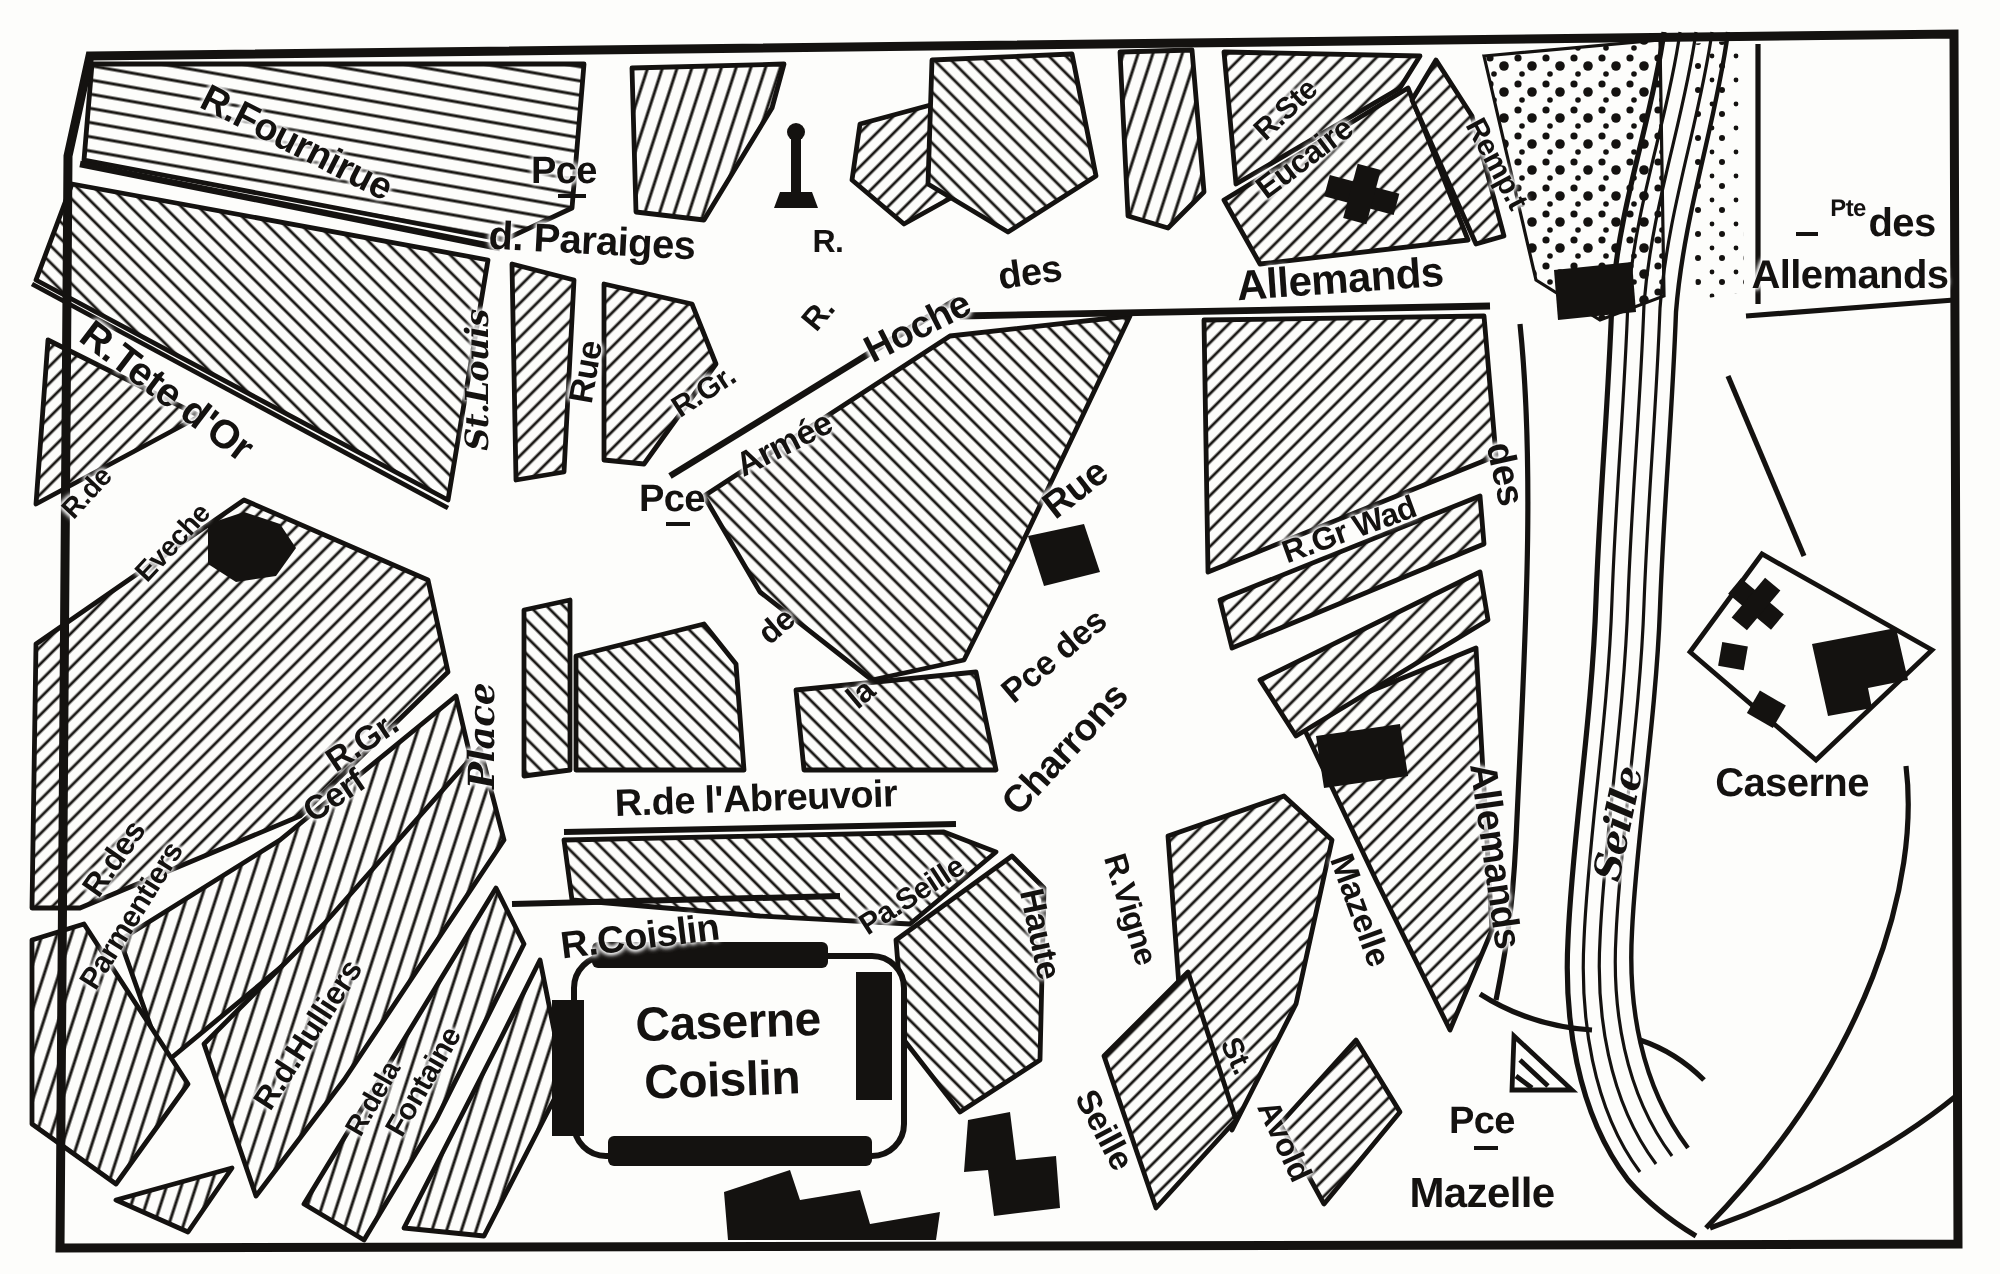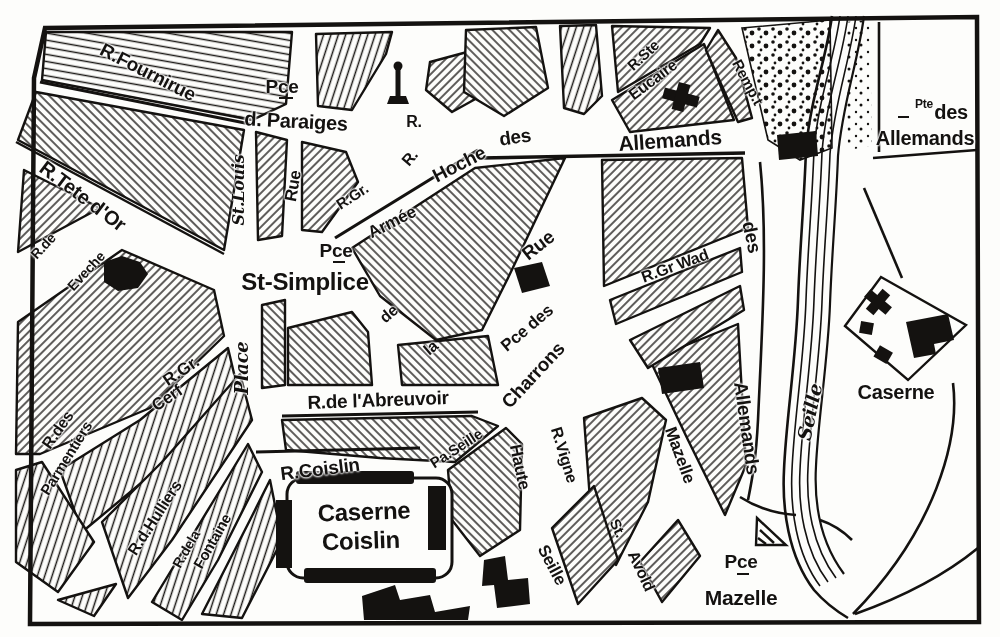--- a/index.html
+++ b/index.html
@@ -187,21 +187,20 @@
   <div class="dash" style="left:898px;top:116px;width:11px"></div>
   <div class="lbl" style="left:951px;top:112px;font-size:20px">des</div>
   <div class="lbl" style="left:925px;top:138px;font-size:20px">Allemands</div>
   <div class="lbl" style="left:83px;top:196px;font-size:20px;transform:translate(-50%,-50%) rotate(37deg)">R.Tete d'Or</div>
   <div class="lbl" style="left:43px;top:246px;font-size:14px;transform:translate(-50%,-50%) rotate(-47deg)">R.de</div>
   <div class="lbl" style="left:86px;top:271px;font-size:14px;transform:translate(-50%,-50%) rotate(-47deg)">Eveche</div>
   <div class="lbl serifit" style="left:239px;top:190px;font-size:16px;transform:translate(-50%,-50%) rotate(-90deg)">St.Louis</div>
   <div class="lbl" style="left:293px;top:186px;font-size:17px;transform:translate(-50%,-50%) rotate(-80deg)">Rue</div>
   <div class="lbl" style="left:336px;top:250px;font-size:19px">Pce</div>
   <div class="dash" style="left:333px;top:261px;width:12px"></div>
-  <div class="lbl" style="left:305px;top:282px;font-size:24px">St-Simplice</div>
   <div class="lbl" style="left:352px;top:196px;font-size:15px;transform:translate(-50%,-50%) rotate(-33deg)">R.Gr.</div>
   <div class="lbl" style="left:389px;top:314px;font-size:16px;transform:translate(-50%,-50%) rotate(-40deg)">de</div>
   <div class="lbl" style="left:431px;top:348px;font-size:16px;transform:translate(-50%,-50%) rotate(-40deg)">la</div>
   <div class="lbl" style="left:538px;top:245px;font-size:19px;transform:translate(-50%,-50%) rotate(-38deg)">Rue</div>
   <div class="lbl" style="left:527px;top:328px;font-size:17px;transform:translate(-50%,-50%) rotate(-40deg)">Pce des</div>
   <div class="lbl" style="left:533px;top:375px;font-size:19px;transform:translate(-50%,-50%) rotate(-47deg)">Charrons</div>
   <div class="lbl" style="left:675px;top:266px;font-size:16px;transform:translate(-50%,-50%) rotate(-20deg)">R.Gr Wad</div>
   <div class="lbl" style="left:752px;top:237px;font-size:19px;transform:translate(-50%,-50%) rotate(78deg)">des</div>
   <div class="lbl" style="left:747px;top:428px;font-size:19px;transform:translate(-50%,-50%) rotate(82deg)">Allemands</div>
   <div class="lbl serifit" style="left:242px;top:368px;font-size:18px;transform:translate(-50%,-50%) rotate(-90deg)">Place</div>

